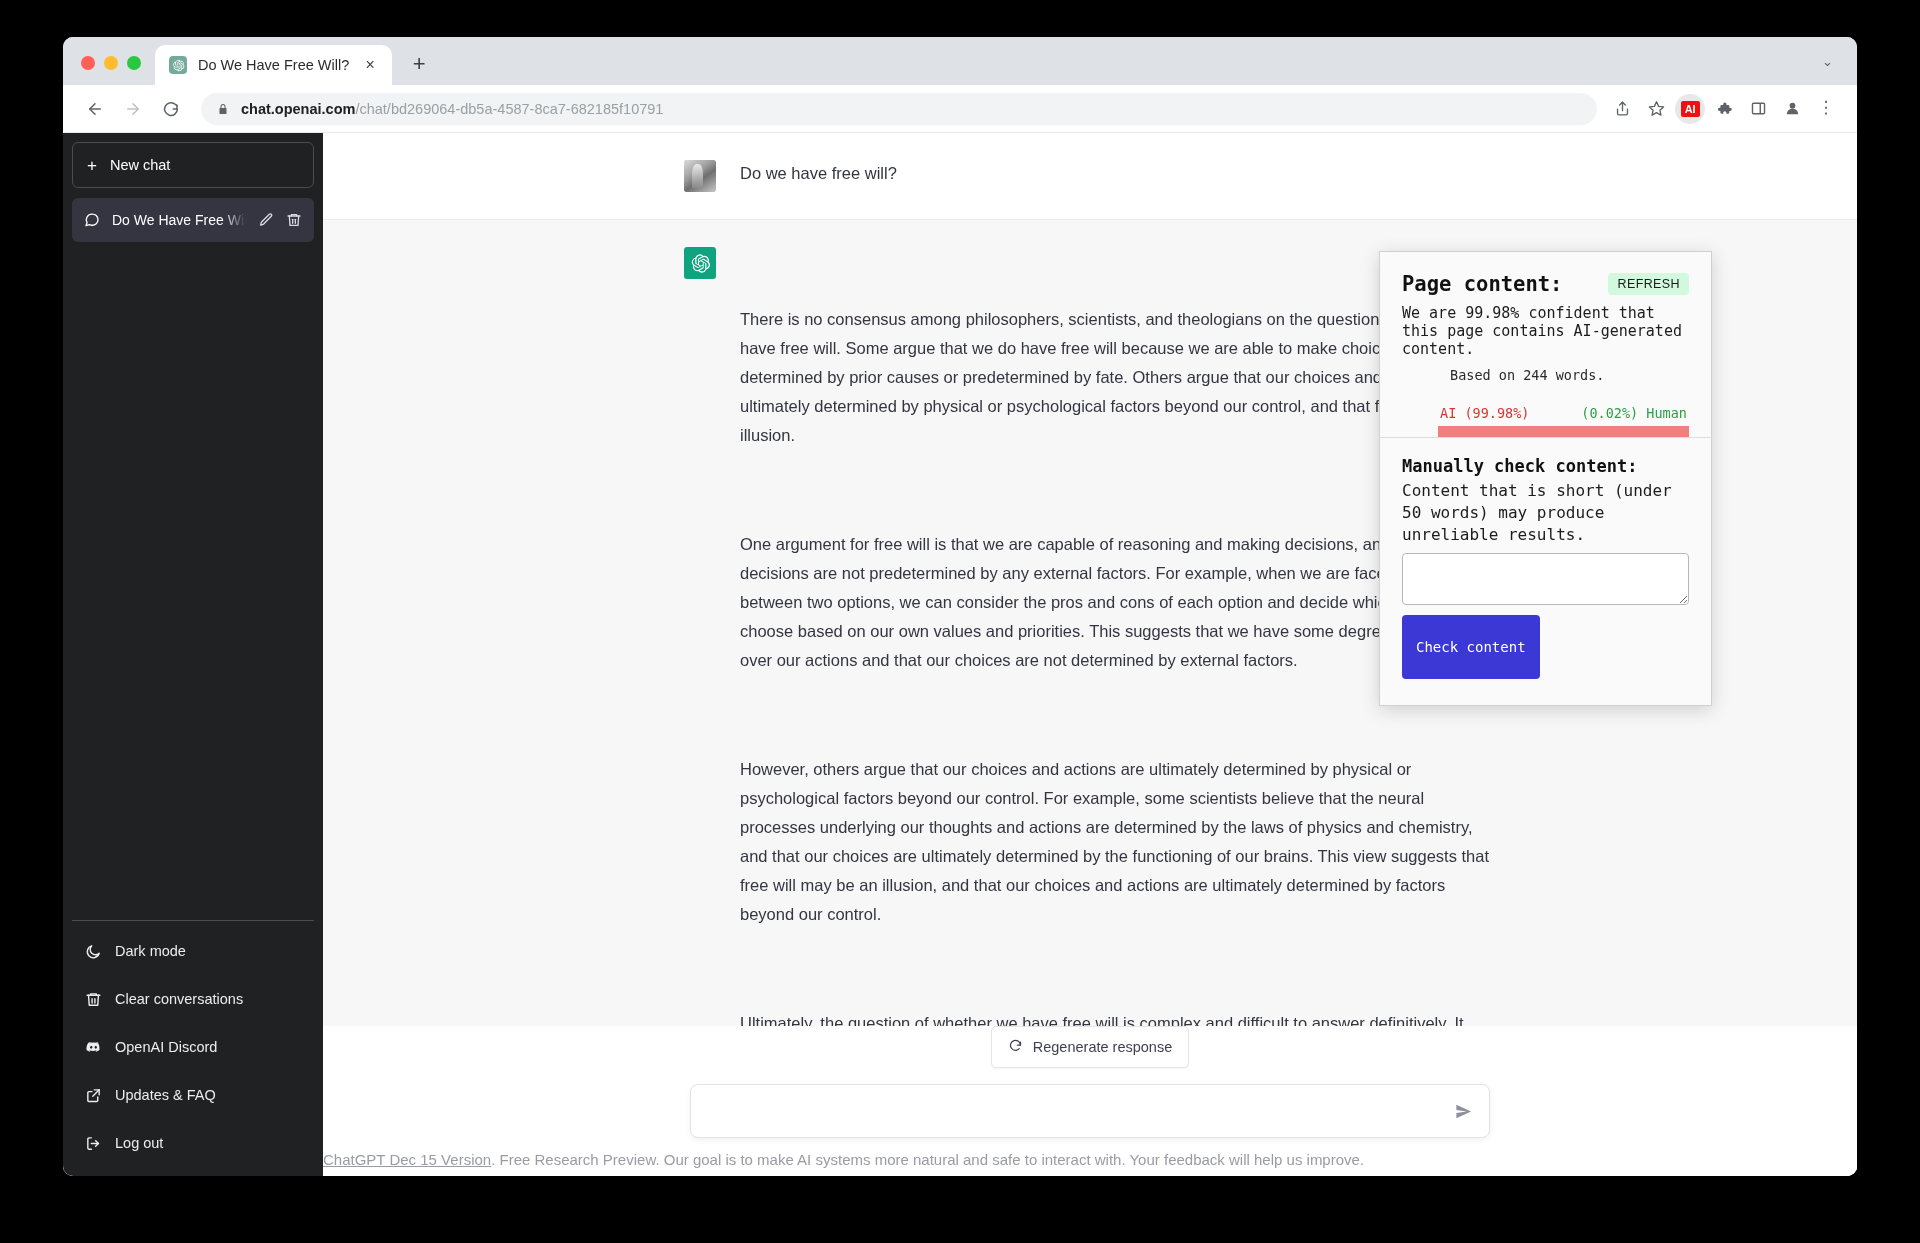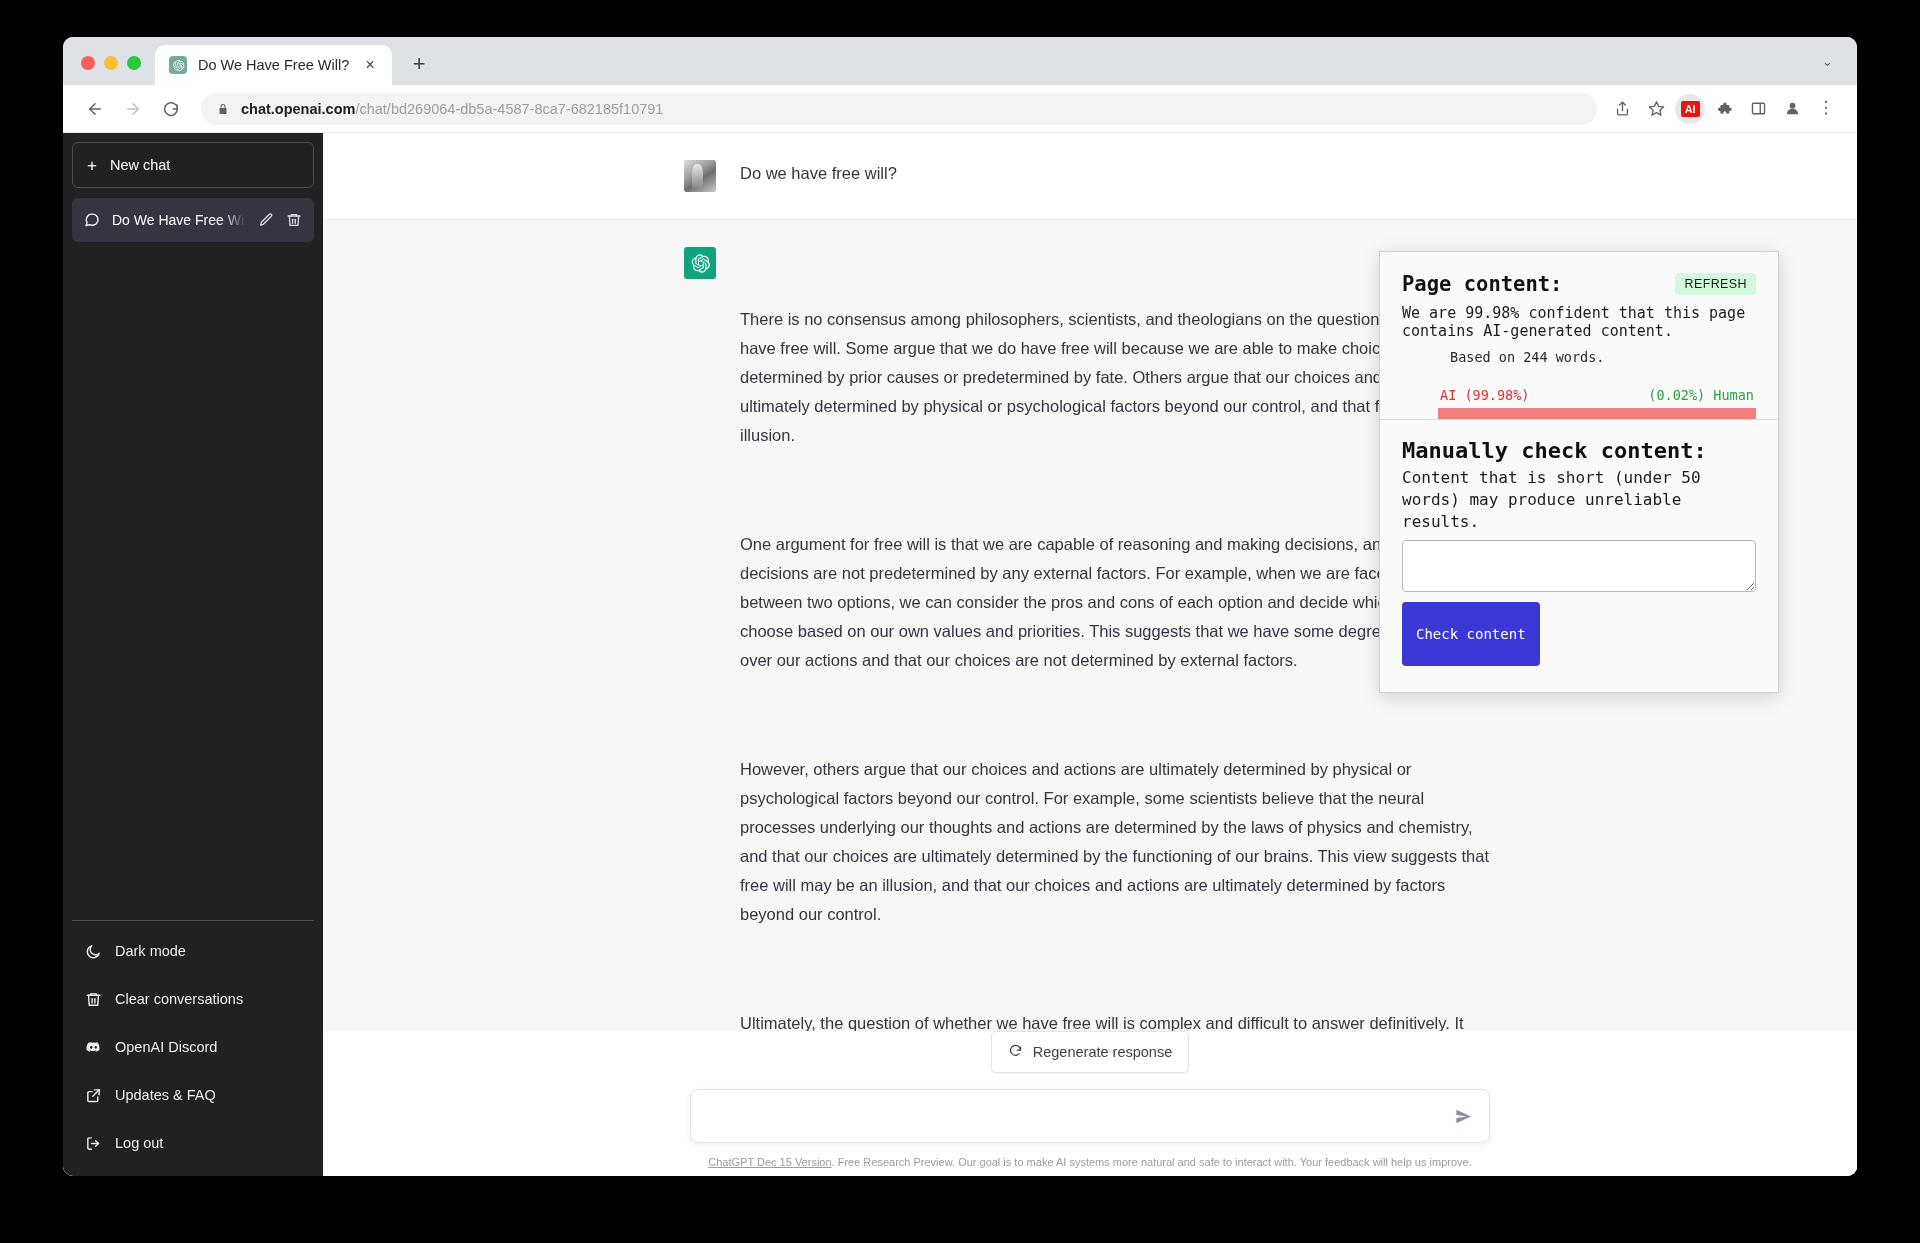--- a/index.html
+++ b/index.html
@@ -267,31 +267,31 @@
   }
   #composer-input {
     flex: 1 1 auto;
     border: none; outline: none;
     font-size: 16px; font-family: "Liberation Sans", sans-serif;
     color: #343541; background: transparent;
   }
   #send-button { flex: 0 0 auto; color: #8e8ea0; display:flex; }
   #send-button svg { width: 19px; height: 19px; }
   #legal-footer {
-    text-align: center;
-    font-size: 11px; color: #9a9ba4;
+    text-align: left;
+    font-size: 15px; color: #9a9ba4;
     margin-top: 13px;
   }
   #legal-link { color: #9a9ba4; text-decoration: underline; }
 
   
   #extension-popup {
     position: absolute;
     left: 1316px; top: 118px;
-    width: 400px;
+    width: 333px;
     background: #fafafa;
     border: 1px solid #d0d0d0;
     box-shadow: 0 4px 18px rgba(0,0,0,.16);
     font-family: "DejaVu Sans Mono", monospace;
     z-index: 50;
   }
   #popup-section-top { padding: 20px 22px 0 22px; }
   #popup-header-row {
     display: flex; align-items: center; justify-content: space-between;
     margin-bottom: 8px;
@@ -319,21 +319,21 @@
   #gauge-ai-label { color: #e03131; }
   #gauge-human-label { color: #2f9e44; }
   #gauge-bar {
     height: 11px; width: 100%;
     background: #f08080;
     margin-top: 5px;
   }
   #popup-divider { height: 1px; background: #dedede; }
   #popup-section-bottom { padding: 18px 22px 26px 22px; }
   #manual-title {
-    font-size: 22px; font-weight: 700; color: #111;
+    font-size: 17px; font-weight: 700; color: #111;
     margin-bottom: 4px;
     font-family: "DejaVu Sans Mono", monospace;
   }
   #manual-hint { font-size: 16px; line-height: 22px; color: #1c1c1c; margin-bottom: 7px; }
   #manual-textarea {
     width: 100%; height: 52px;
     border: 1px solid #b8b8b8; border-radius: 4px;
     background: #fff;
     resize: vertical;
     font-family: "DejaVu Sans Mono", monospace;

